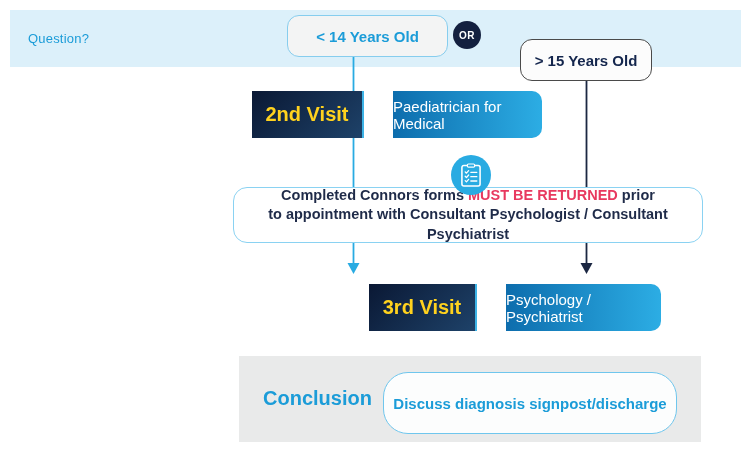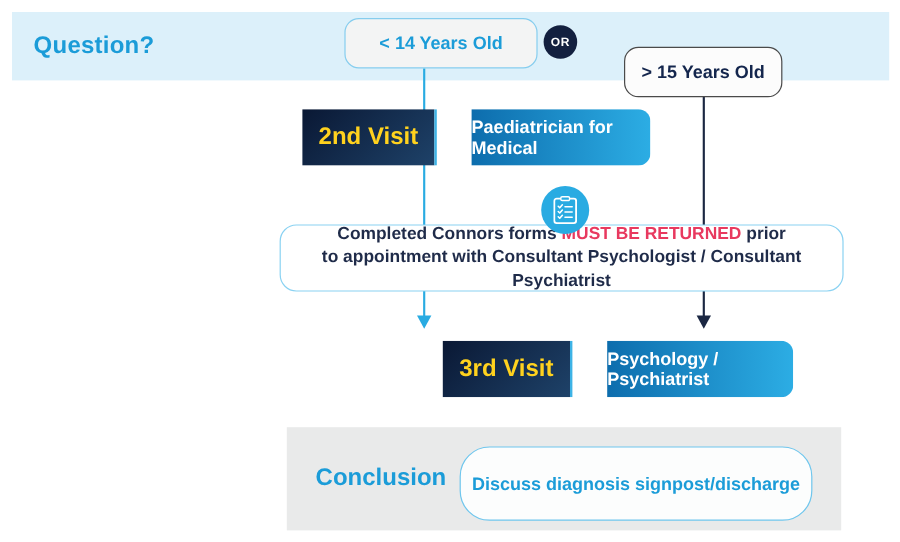--- a/index.html
+++ b/index.html
@@ -11,21 +11,21 @@
     --red:#e8395f;
     --band-bg:#dcf0fa;
     --gray-bg:#e9eaea;
   }
   html,body{margin:0;padding:0;background:#ffffff;}
   body{font-family:"Liberation Sans",sans-serif;}
   .canvas{position:relative;width:750px;height:452px;background:#fff;overflow:hidden;}
 
   .band{position:absolute;left:10px;top:10px;width:731px;height:57px;background:var(--band-bg);}
   .q-label{position:absolute;left:28px;top:10px;height:57px;display:flex;align-items:center;
-    font-size:20px;font-weight:bold;color:var(--text-blue);letter-spacing:.2px;text-align:center;}
+    font-size:13px;font-weight:normal;color:var(--text-blue);letter-spacing:.2px;text-align:center;}
 
   .connectors{position:absolute;left:0;top:0;width:750px;height:452px;pointer-events:none;}
 
   .age-box{position:absolute;top:15px;height:42px;border-radius:12px;display:flex;align-items:center;
     justify-content:center;font-size:15px;font-weight:bold;box-sizing:border-box;}
   .age-box.u14{left:287px;width:161px;background:#f3f4f4;border:1.5px solid #86cdee;color:var(--text-blue);}
   .age-box.o15{left:520px;width:132px;background:#fcfcfc;border:1.5px solid #4a4a4a;color:#14264d;margin-top:24px;}
 
   .or-badge{position:absolute;left:453px;top:21px;width:28px;height:28px;border-radius:50%;
     background:#13203f;color:#fff;font-size:10px;font-weight:bold;display:flex;align-items:center;
@@ -33,21 +33,21 @@
 
   .visit-pill{position:absolute;height:47px;border-radius:10px;overflow:hidden;display:flex;padding-left:44px;}
   .visit-pill.v2{left:208px;top:91px;width:290px;}
   .visit-pill.v3{left:325px;top:284px;width:292px;}
   .visit-title{background:linear-gradient(135deg,#0a1834 0%,#1e4269 100%);color:var(--yellow);
     font-size:20px;font-weight:bold;display:flex;align-items:center;justify-content:center;
     border-right:2px solid #3db3e6;}
   .v2 .visit-title{width:110px;}
   .v3 .visit-title{width:106px;}
   .visit-desc{flex:1;background:linear-gradient(90deg,#0d6dad 0%,#2cade4 100%);color:#fff;
-    font-size:15px;font-weight:bold;display:flex;align-items:center;justify-content:center;margin-left:29px;}
+    font-size:15px;font-weight:normal;display:flex;align-items:center;justify-content:center;margin-left:29px;}
 
   .note-box{position:absolute;left:233px;top:187px;width:470px;height:56px;background:#fff;
     border:1.5px solid #8ad2f2;border-radius:14px;box-sizing:border-box;display:flex;
     flex-direction:column;align-items:center;justify-content:center;
     font-size:14.5px;font-weight:bold;color:var(--navy);line-height:1.35;text-align:center;}
   .note-box .red{color:var(--red);}
 
   .icon-circle{position:absolute;left:451px;top:155px;width:40px;height:40px;border-radius:50%;
     background:var(--accent-blue);display:flex;align-items:center;justify-content:center;}
 

